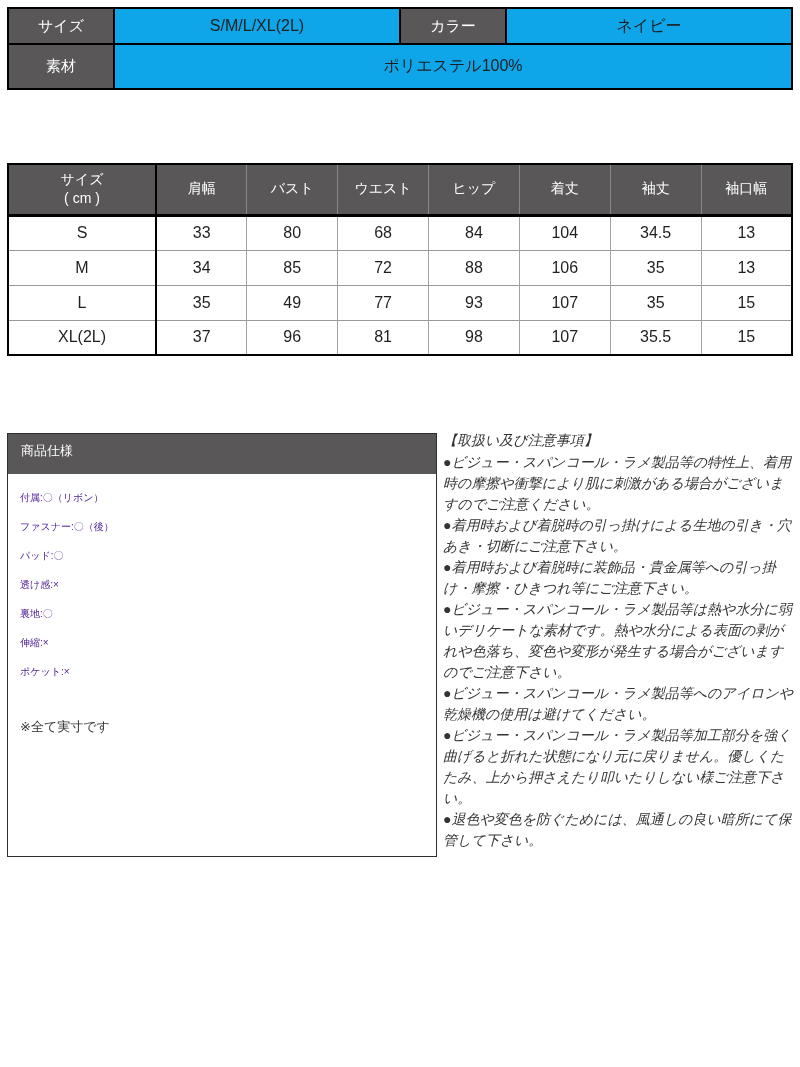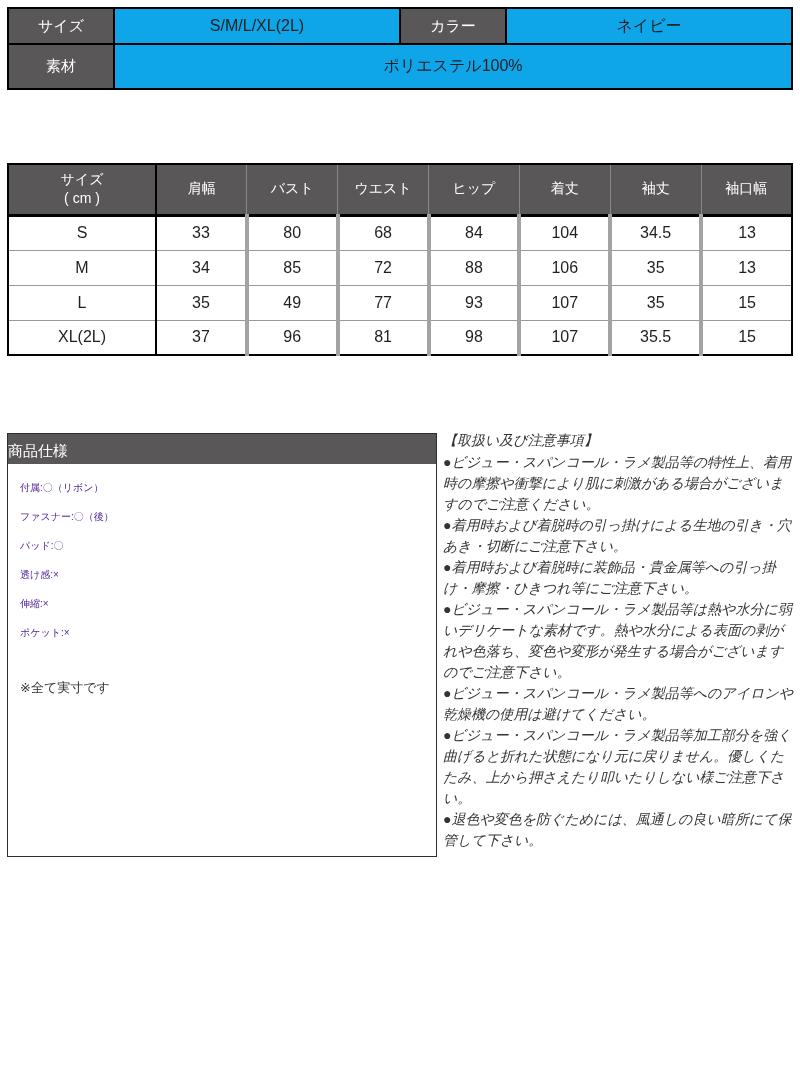--- a/index.html
+++ b/index.html
@@ -42,34 +42,34 @@
     height: 51px;
     border-right: 1px solid #8a8888;
     border-bottom: 3px solid #000000;
   }
   .sizechart thead th.corner { width: 148px; border-right: 2px solid #000000; }
   .sizechart thead th span { display: block; line-height: 19px; }
   .sizechart tbody td {
     background: #ffffff; color: #1f1f1f;
     font-size: 16px; text-align: center; height: 35px;
     border-top: 1px solid #9a9a9a;
-    border-right: 4px solid #a3a3a3;
+    border-right: 1px solid #a3a3a3;
   }
   .sizechart tbody td.rowlabel { border-right: 2px solid #000000; }
   .sizechart tbody td:last-child { border-right: none; }
 
   
   .specbox {
     position: absolute; left: 7px; top: 433px;
     width: 430px; height: 424px;
     border: 1px solid #2e2e2e; background: #ffffff;
   }
   .specbox-header {
-    height: 30px; background: #595757; color: #ffffff;
-    font-size: 15px; line-height: 33px; 
+    height: 40px; background: #595757; color: #ffffff;
+    font-size: 13px; line-height: 33px; padding-left: 13px;
   }
   .specbox-body { padding: 9px 12px 0 12px; }
   .spec-line { font-size: 10px; line-height: 29px; color: #4c1d95; }
   .spec-gap { height: 26px; }
   .spec-note { font-size: 13px; line-height: 29px; color: #333333; }
 
   
   .precautions {
     position: absolute; left: 443px; top: 430px;
     width: 353px;
@@ -156,20 +156,21 @@
   </tbody>
 </table>
 
 <div class="specbox">
   <div class="specbox-header">商品仕様</div>
   <div class="specbox-body">
     <div class="spec-line">付属:〇（リボン）</div>
     <div class="spec-line">ファスナー:〇（後）</div>
     <div class="spec-line">パッド:〇</div>
     <div class="spec-line">透け感:×</div>
+    <div class="spec-line">裏地:〇</div>
     <div class="spec-line">伸縮:×</div>
     <div class="spec-line">ポケット:×</div>
     <div class="spec-gap"></div>
     <div class="spec-note">※全て実寸です</div>
   </div>
 </div>
 
 <div class="precautions">
   <div class="p-title">【取扱い及び注意事項】</div>
   <p>●ビジュー・スパンコール・ラメ製品等の特性上、着用時の摩擦や衝撃により肌に刺激がある場合がございますのでご注意ください。</p>

